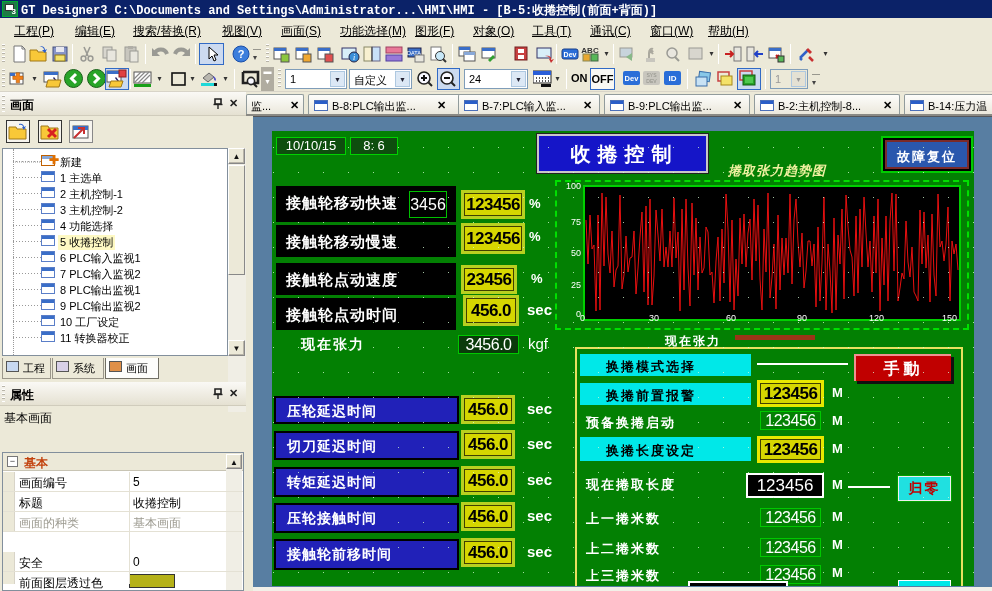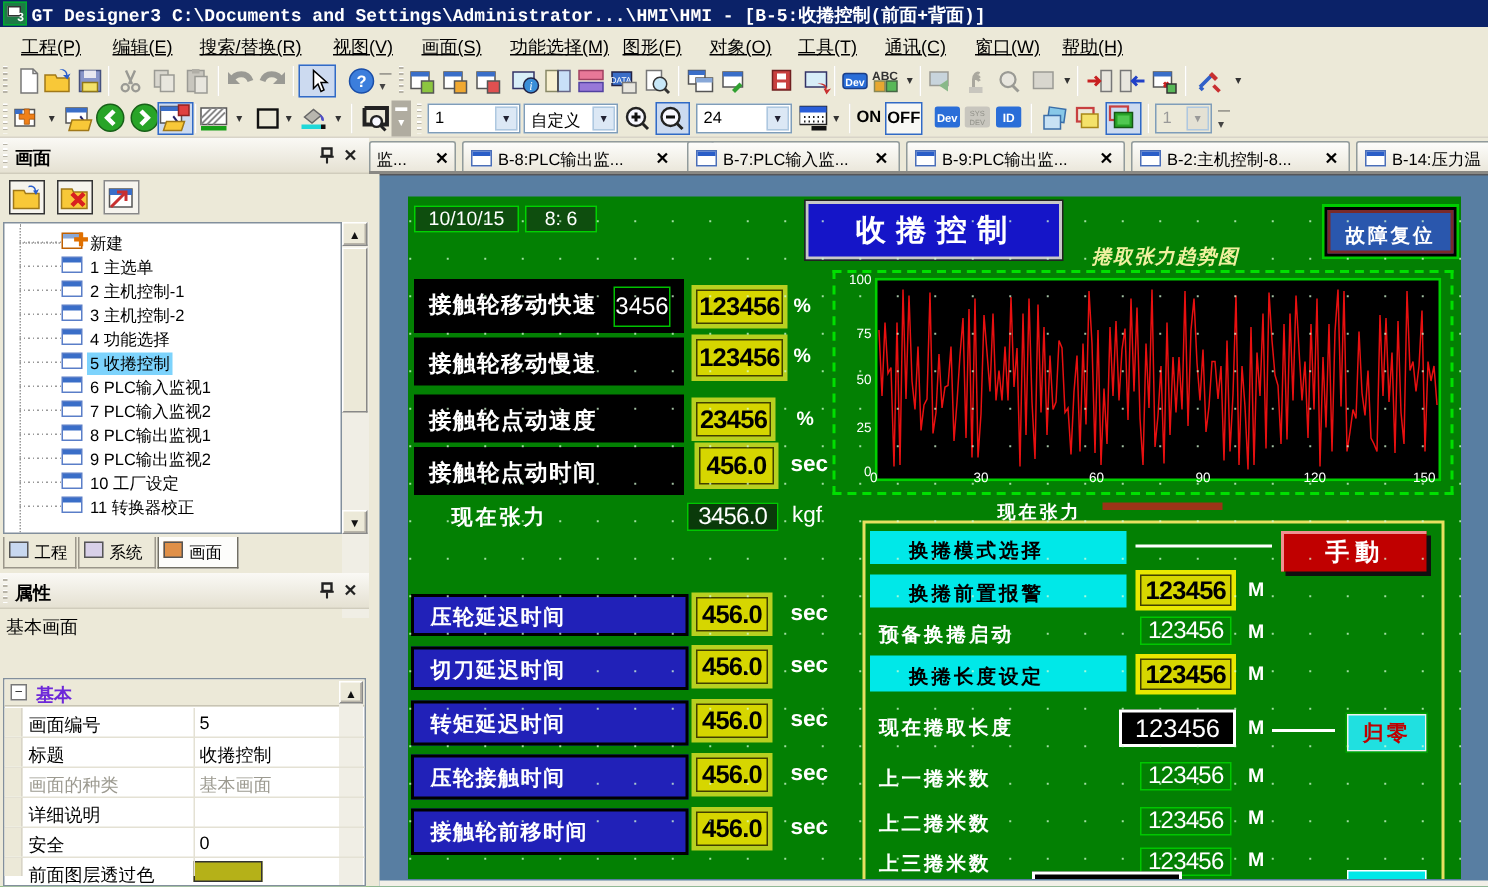--- a/index.html
+++ b/index.html
@@ -544,21 +544,21 @@
   <div class="trow" style="top:68px">
         <span class="wico">
           <i></i>
         </span>
         <span class="lbl">4 功能选择</span>
       </div>
   <div class="trow" style="top:84px">
         <span class="wico">
           <i></i>
         </span>
-        <span class="lbl" style="background:#7dd3fc;padding:0 2px;left:55px">5 收捲控制</span>
+        <span class="lbl" style="background:#fef9c3;padding:0 2px;left:55px">5 收捲控制</span>
       </div>
   <div class="trow" style="top:100px">
         <span class="wico">
           <i></i>
         </span>
         <span class="lbl">6 PLC输入监视1</span>
       </div>
   <div class="trow" style="top:116px">
         <span class="wico">
           <i></i>
@@ -616,42 +616,38 @@
           <path d="M3 2h6v5H3z" fill="none" stroke="#222" stroke-width="1.6"></path>
           <line x1="1.5" y1="7.5" x2="10.5" y2="7.5" stroke="#222" stroke-width="1.4"></line>
           <line x1="6" y1="8" x2="6" y2="12" stroke="#222" stroke-width="1.4"></line>
         </svg></span>
       <span class="pin" style="left:229px">✕</span>
     </div>
  <div class="abs" style="left:4px;top:318px;font-size:12px;color:#000">基本画面</div>
  <div class="grid">
   <div class="abs" style="left:0;top:0;width:240px;height:18px;background:#ECE9D8;border-bottom:1px solid #C8C4B4">
     <span class="abs" style="left:4px;top:3px;width:11px;height:11px;border:1px solid #777;background:#fff;font-size:9px;line-height:9px;text-align:center;color:#333">−</span>
-    <span class="abs" style="left:21px;top:2px;font-weight:bold;color:#6d28d9">基本</span>
+    <span class="abs" style="left:21px;top:2px;font-weight:bold;color:#c2410c">基本</span>
   </div>
   <div class="abs" style="left:223px;top:1px;width:16px;height:136px;background:#F0EEE5"></div>
       <div class="sbtn" style="left:223px;top:1px;width:16px;height:15px">▲</div>
   <div class="grow" style="top:19px">
         <div class="gut"></div>
         <span class="k">画面编号</span>
         <span class="v">5</span>
       </div>
   <div class="grow" style="top:39px">
         <div class="gut"></div>
         <span class="k">标题</span>
         <span class="v">收捲控制</span>
       </div>
   <div class="grow" style="top:59px">
         <div class="gut"></div>
         <span class="k" style="color:#9C9A90">画面的种类</span>
         <span class="v" style="color:#9C9A90">基本画面</span>
-      </div>
-  <div class="grow" style="top:79px">
-        <div class="gut"></div>
-        <span class="k">详细说明</span>
       </div>
   <div class="grow" style="top:99px">
         <div class="gut"></div>
         <span class="k">安全</span>
         <span class="v">0</span>
       </div>
   <div class="grow" style="top:119px;height:12px;border-bottom:none">
         <div class="gut"></div>
         <span class="k">前面图层透过色</span>
         <span class="abs" style="left:126px;top:2px;width:46px;height:14px;background:#B5B118;border:1px solid #333"></span>

